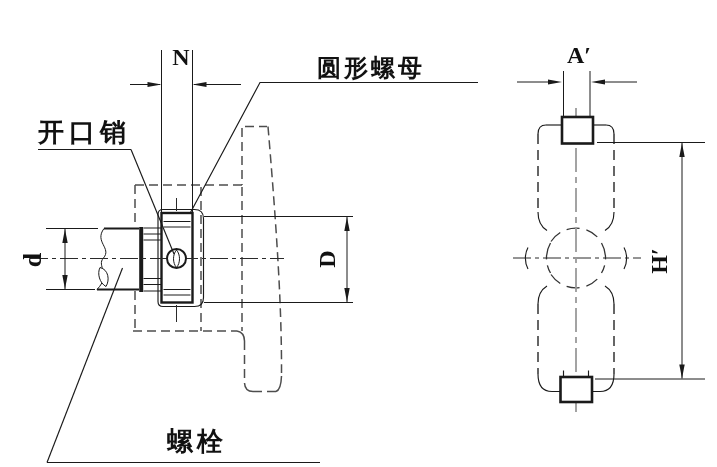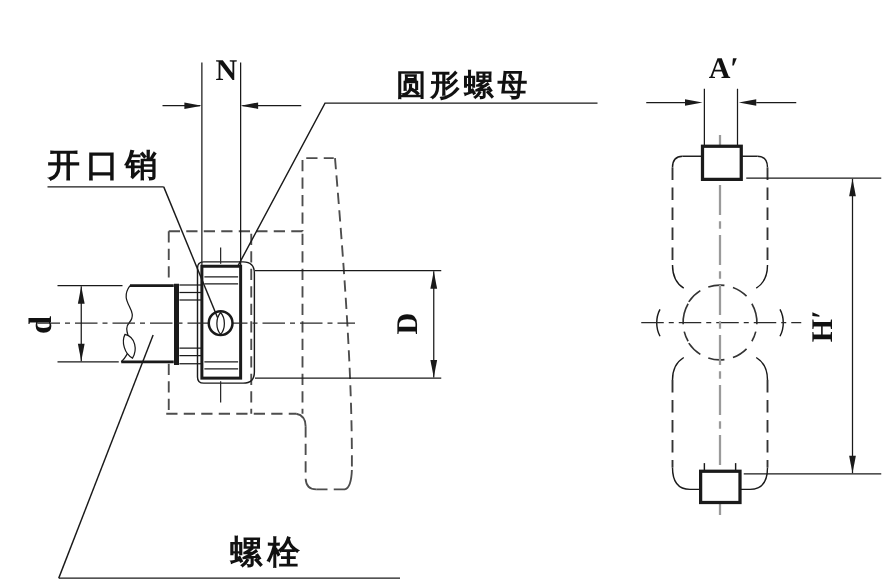--- a/index.html
+++ b/index.html
@@ -188,21 +188,21 @@
       <polygon class="arrow" points="682,143 679.3,157 684.7,157"></polygon>
       <polygon class="arrow" points="682,378.5 679.3,364.5 684.7,364.5"></polygon>
     </g>
   </g>
 </svg>
 
 <div class="lbl cjk" style="left:38px; top:115px; font-size:26px; letter-spacing:5px;">开口销</div>
 
 <div class="lbl cjk" style="left:317px; top:52px; font-size:24px; letter-spacing:3px;">圆形螺母</div>
 
-<div class="lbl cjk" style="left:167px; top:424px; font-size:26px; letter-spacing:4px;margin-left:17px;">螺栓</div>
+<div class="lbl cjk" style="left:167px; top:424px; font-size:26px; letter-spacing:4px;">螺栓</div>
 
 <div class="lbl dim ctr" style="left:181px; top:44px; font-size:24px;">N</div>
 
 <div class="lbl dim ctr" style="left:579px; top:42px; font-size:24px;">A′</div>
 
 <div class="lbl dim rot" style="left:33px; top:260px; font-size:26px;">d</div>
 
 <div class="lbl dim rot" style="left:327px; top:259px; font-size:24px;">D</div>
 
 <div class="lbl dim rot" style="left:659px; top:261px; font-size:24px;">H′</div>

